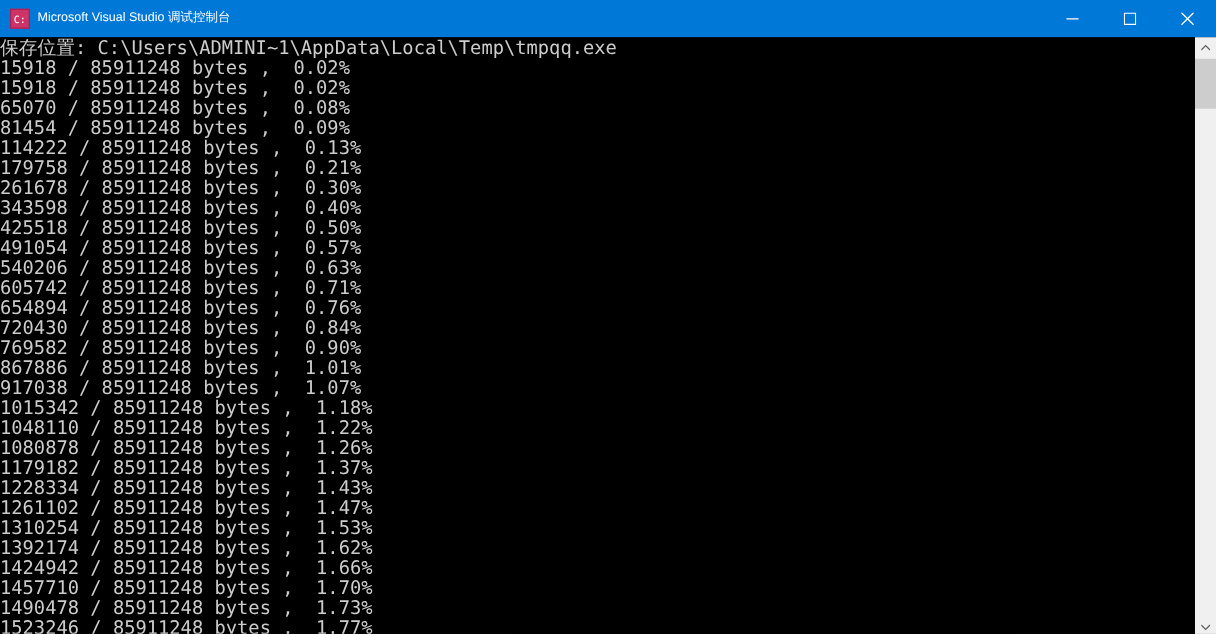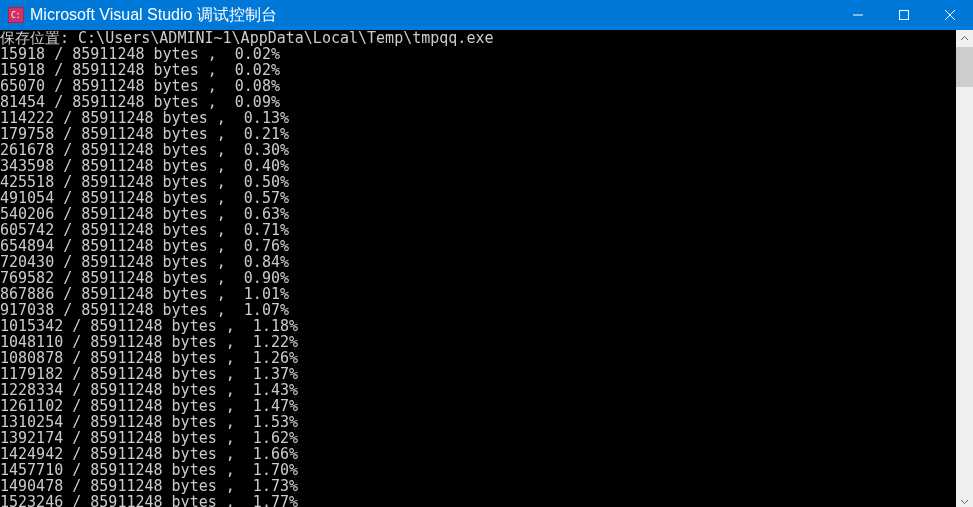--- a/index.html
+++ b/index.html
@@ -1,21 +1,21 @@
 <!DOCTYPE html>
 <html><head>
   <meta charset="utf-8">
   <style>
     * { margin: 0; padding: 0; box-sizing: border-box; }
     html, body { width: 973px; height: 507px; overflow: hidden; font-family: "Segoe UI", Tahoma, sans-serif; }
     .window { width: 973px; height: 507px; display: flex; flex-direction: column; background: #000; }
     .titlebar { height: 30px; background: #0078d7; display: flex; align-items: center; color: #fff; flex-shrink: 0; }
     .titlebar .icon-box { width: 16px; height: 16px; margin-left: 8px; margin-right: 6px; background: #cc3366; display: flex; align-items: center; justify-content: center; border: 1px solid #aa2255; }
     .titlebar .icon-box svg { width: 10px; height: 10px; }
-    .titlebar .title { font-size: 16px; line-height: 30px; white-space: nowrap; }
+    .titlebar .title { font-size: 10px; line-height: 30px; white-space: nowrap; }
     .titlebar .spacer { flex: 1; }
     .titlebar .btn { width: 46px; height: 30px; display: flex; align-items: center; justify-content: center; cursor: pointer; }
     .titlebar .btn svg { width: 10px; height: 10px; stroke: #fff; stroke-width: 1; fill: none; }
     .body-area { flex: 1; display: flex; background: #000; position: relative; }
     .console { flex: 1; background: #000; color: #cccccc; font-family: "NSimSun","SimSun","Consolas",monospace; font-size: 15px; line-height: 16px; white-space: pre; overflow: hidden; padding: 0; letter-spacing: 0px; }
     .scrollbar { width: 17px; background: #f0f0f0; position: relative; }
     .scrollbar .arrow { width: 17px; height: 17px; background: #f0f0f0; display: flex; align-items: center; justify-content: center; position: absolute; }
     .scrollbar .arrow.up { top: 0; }
     .scrollbar .arrow.down { bottom: 0; }
     .scrollbar .arrow svg { width: 7px; height: 7px; }

